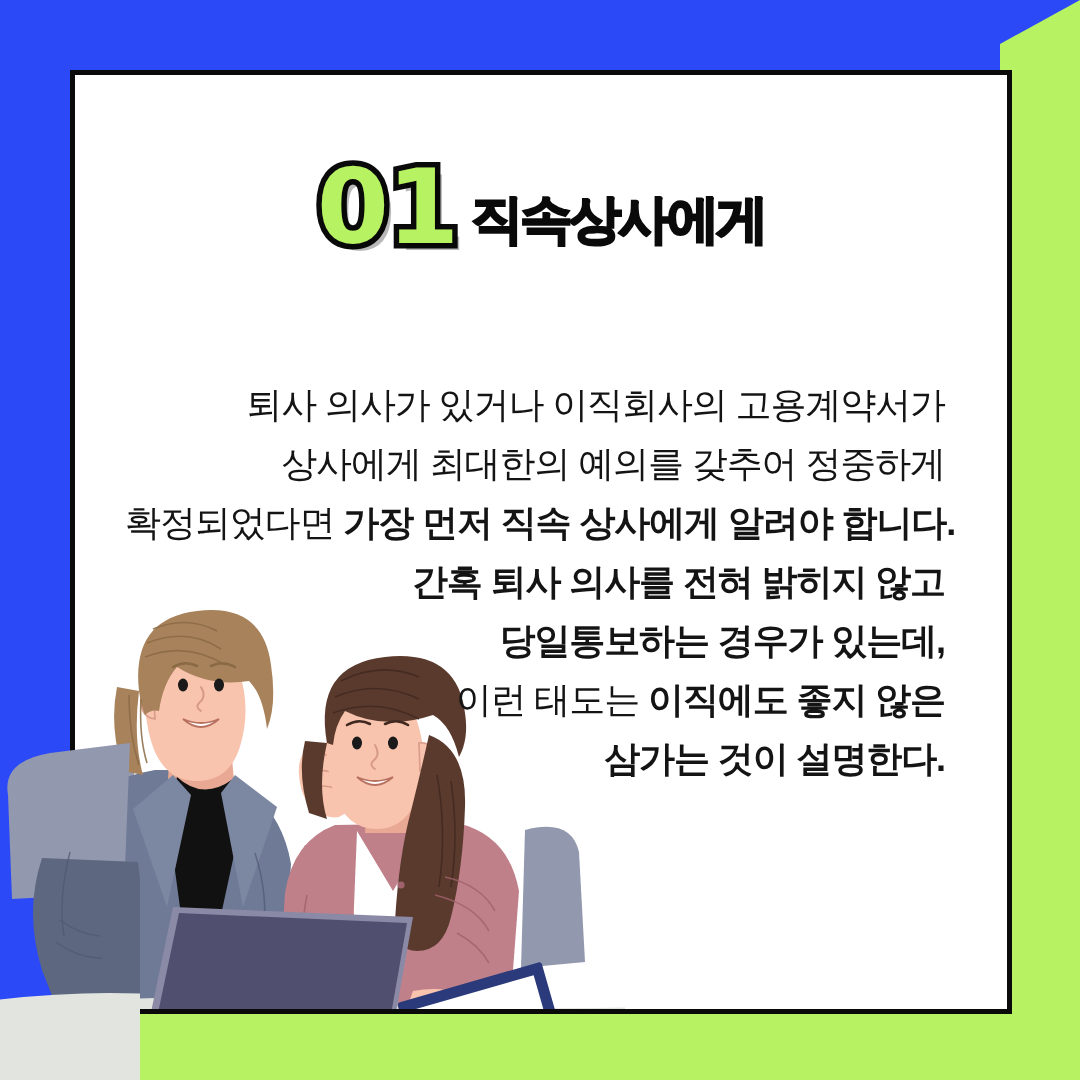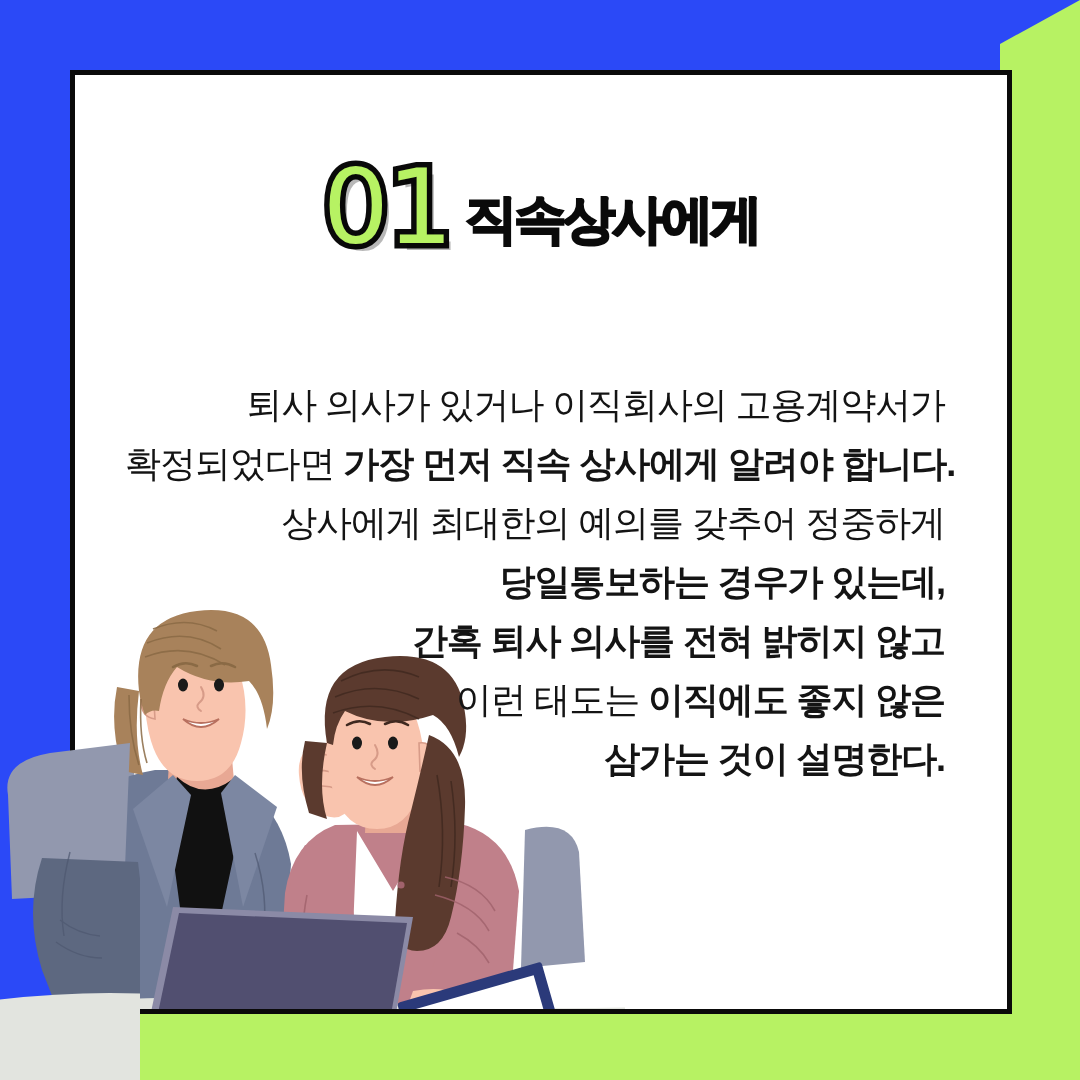--- a/index.html
+++ b/index.html
@@ -43,21 +43,21 @@
   #headline{
     position:absolute;
     left:0; right:0; top:80px;
     text-align:center;
     pointer-events:none;
   }
   #badge-01{
     display:inline-block;
     vertical-align:-6px;
     font-size:104px;
-    font-weight:normal;
+    font-weight:bold;
     font-family:"DejaVu Sans", sans-serif;
     letter-spacing:-2px;
     color:#b7f263;
     -webkit-text-stroke:11px #0a0a0a;
     paint-order:stroke fill;
     text-shadow:7px 7px 0 rgba(0,0,0,.28);
     line-height:1;
     margin-right:14px;
   }
   .head-line{
@@ -113,24 +113,24 @@
 <div id="card">
 
   <div id="headline">
     <div id="head-row1">
       <span id="badge-01">01</span><span class="head-line">직속상사에게</span>
     </div>
   </div>
 
   <div id="body-text">
       <span class="ln"><span>퇴사 의사가 있거나 이직회사의 고용계약서가</span></span>
+      <span class="ln"><span>상사에게 최대한의 예의를 갖추어 정중하게</span></span>
       <span class="ln"><span>확정되었다면 </span><b>가장 먼저 직속 상사에게 알려야 합니다.</b></span>
-      <span class="ln"><span>상사에게 최대한의 예의를 갖추어 정중하게</span></span>
+      <span class="ln"><b>간혹 퇴사 의사를 전혀 밝히지 않고</b></span>
       <span class="ln"><b>당일통보하는 경우가 있는데,</b></span>
-      <span class="ln"><b>간혹 퇴사 의사를 전혀 밝히지 않고</b></span>
       <span class="ln"><span>이런 태도는 </span><b>이직에도 좋지 않은</b></span>
       <span class="ln"><b>삼가는 것이 설명한다.</b></span>
     </div>
 
   <svg id="illustration" viewBox="0 0 620 490">
     <defs>
       <clipPath id="cardclip">
           <rect x="0" y="0" width="620" height="490"></rect>
         </clipPath>
     </defs>

